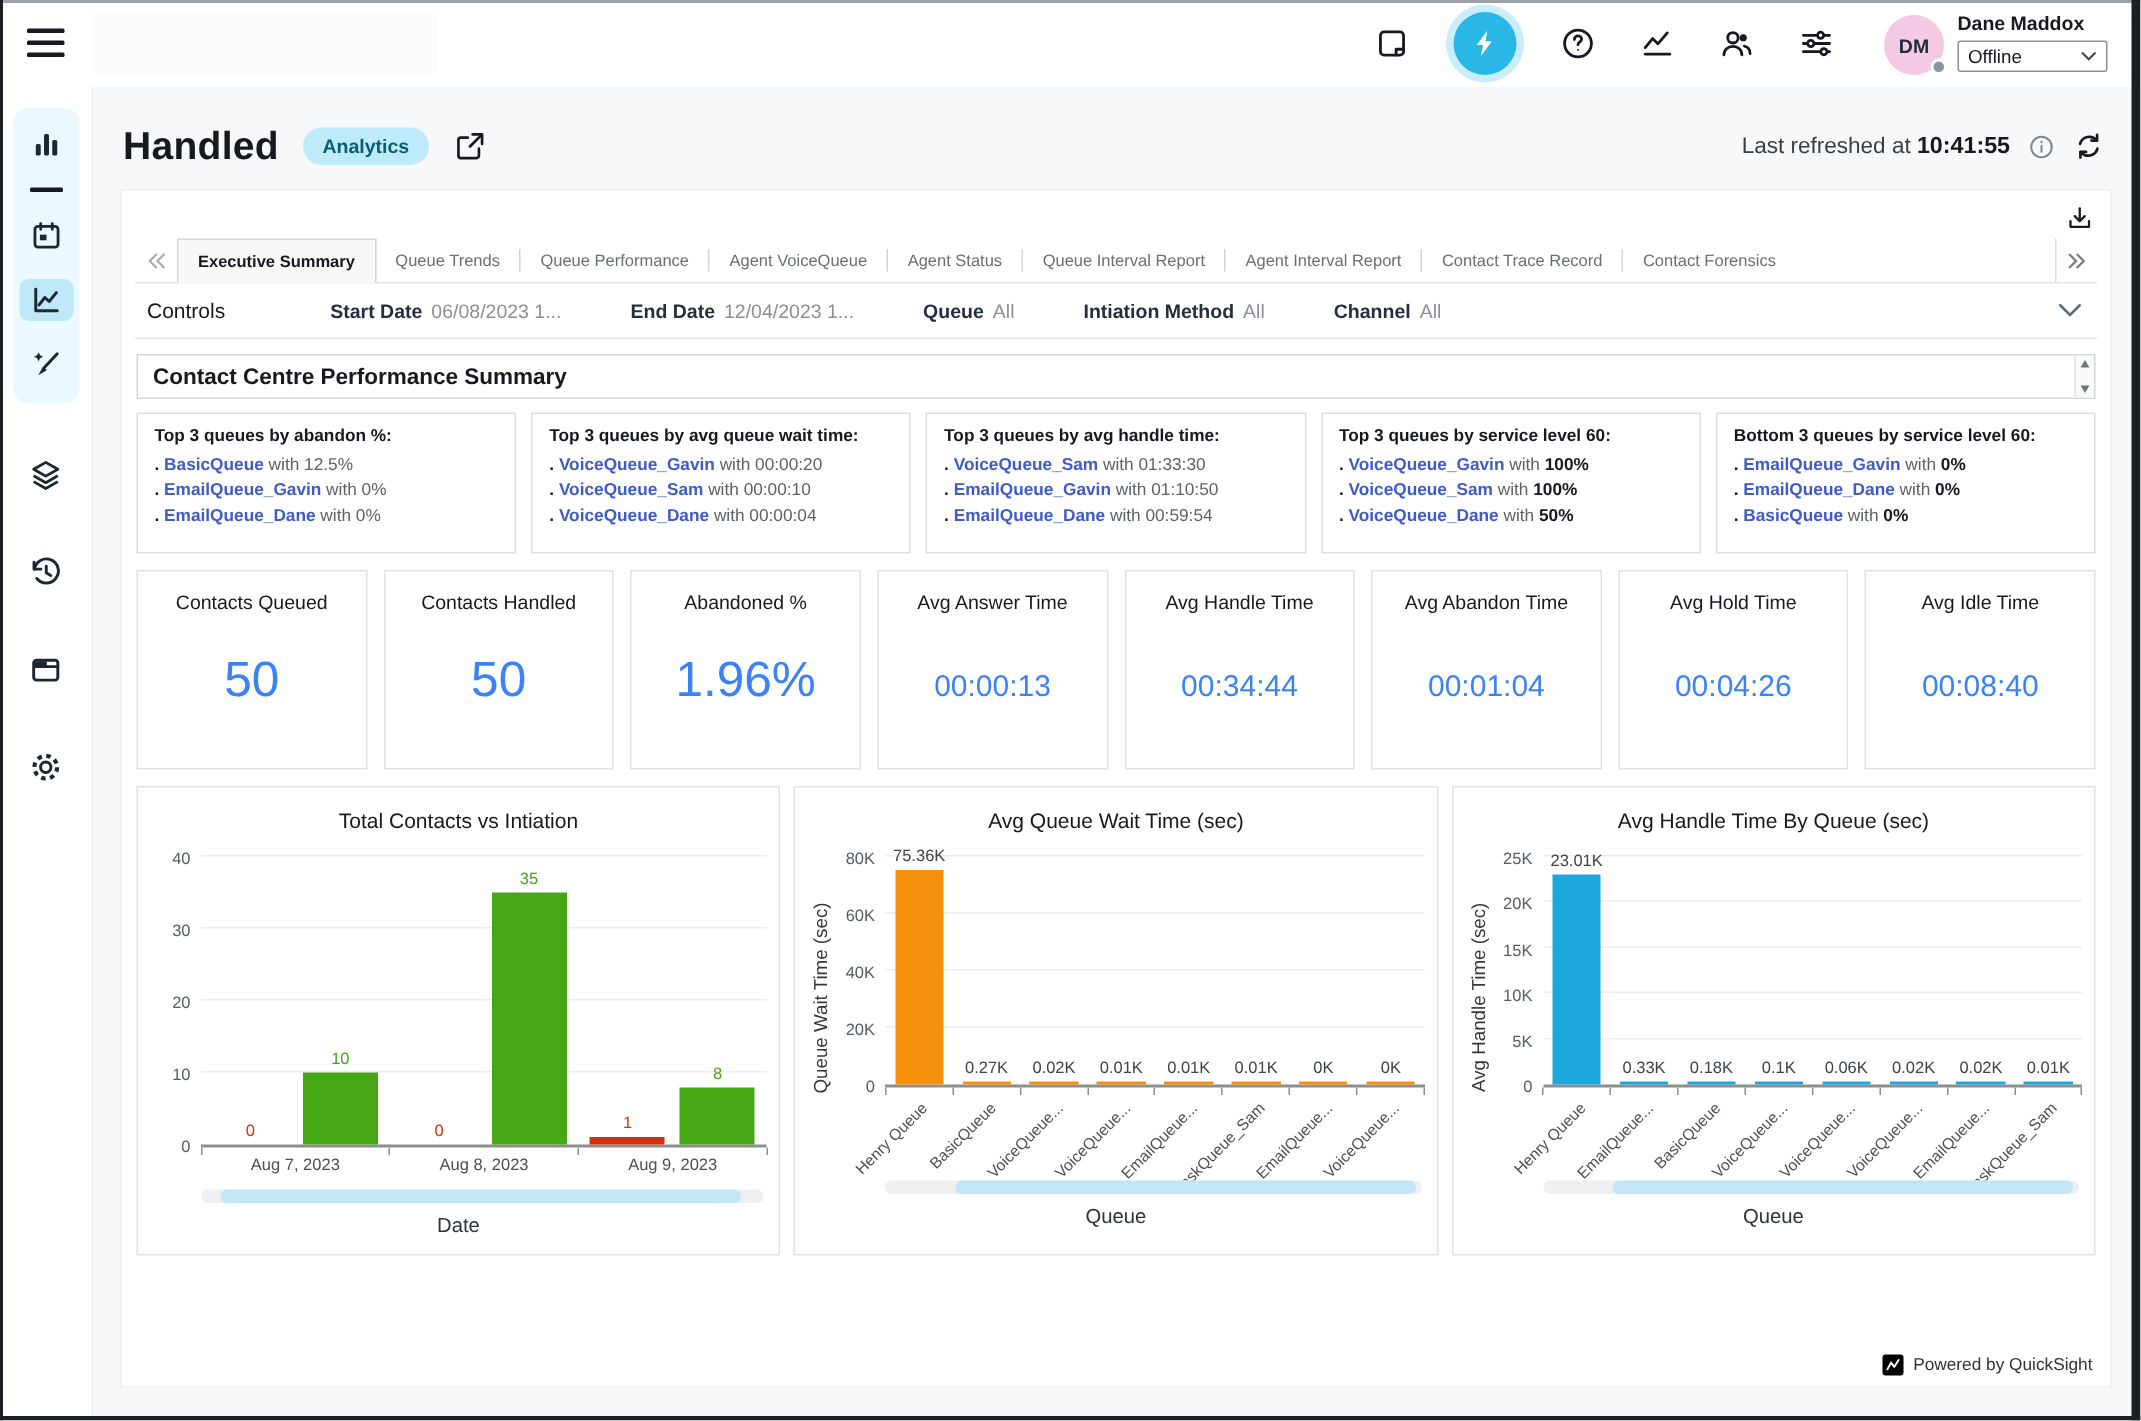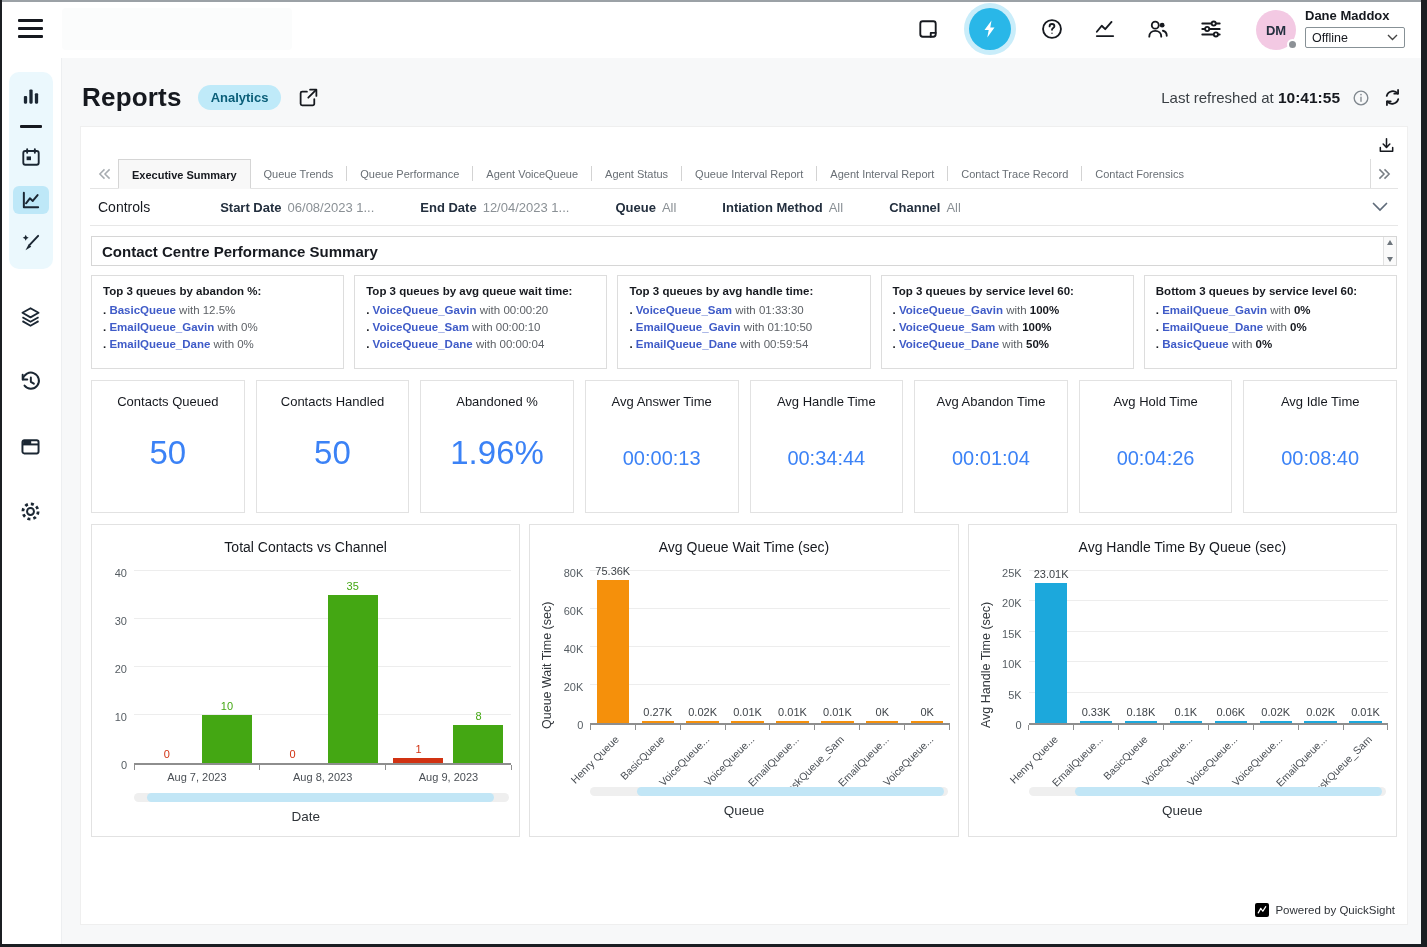--- a/index.html
+++ b/index.html
@@ -242,21 +242,21 @@
       <svg width="23" height="23" viewBox="0 0 20 20" fill="none" stroke="#1B2733">
           <circle cx="10" cy="10" r="3" stroke-width="1.7"></circle>
           <circle cx="10" cy="10" r="6.6" stroke-width="2.4" stroke-dasharray="2.6 2.6"></circle>
         </svg>
     </div>
   </div>
 </div>
 
 <div class="main">
   <div class="page-head">
-    <div class="page-title">Reports</div>
+    <div class="page-title">Handled</div>
     <div class="badge">Analytics</div>
     <div class="open-ext">
       <svg width="21" height="21" viewBox="0 0 20 20" fill="none" stroke="#16191F" stroke-width="1.7" stroke-linecap="round" stroke-linejoin="round">
           <path d="M15.5 11.5v4.5a1.5 1.5 0 0 1-1.5 1.5H4a1.5 1.5 0 0 1-1.5-1.5V6A1.5 1.5 0 0 1 4 4.5h4.5"></path>
           <path d="M11.5 2.5h6v6"></path>
           <path d="M17.2 2.8 9.8 10.2"></path>
         </svg>
     </div>
     <div class="head-right">
       <div class="refresh-text"><span>Last refreshed at</span> <b>10:41:55</b></div>
@@ -401,21 +401,21 @@
           <div class="kpi-value small">00:04:26</div>
         </div>
         <div class="kpi-card">
           <div class="kpi-title">Avg Idle Time</div>
           <div class="kpi-value small">00:08:40</div>
         </div>
       </div>
 
     <div class="charts-row" id="charts-row">
         <div class="chart-card">
-          <div class="chart-title">Total Contacts vs Channel</div>
+          <div class="chart-title">Total Contacts vs Intiation</div>
           <div class="chart-body">
             <div class="yticks" style="height: 206px;">
               <div class="ytick" style="bottom: 0px;">0</div>
               <div class="ytick" style="bottom: 48px;">10</div>
               <div class="ytick" style="bottom: 96px;">20</div>
               <div class="ytick" style="bottom: 144px;">30</div>
               <div class="ytick" style="bottom: 192px;">40</div>
             </div>
             <div class="plotcol">
               <div class="plot" style="height: 192px;">

